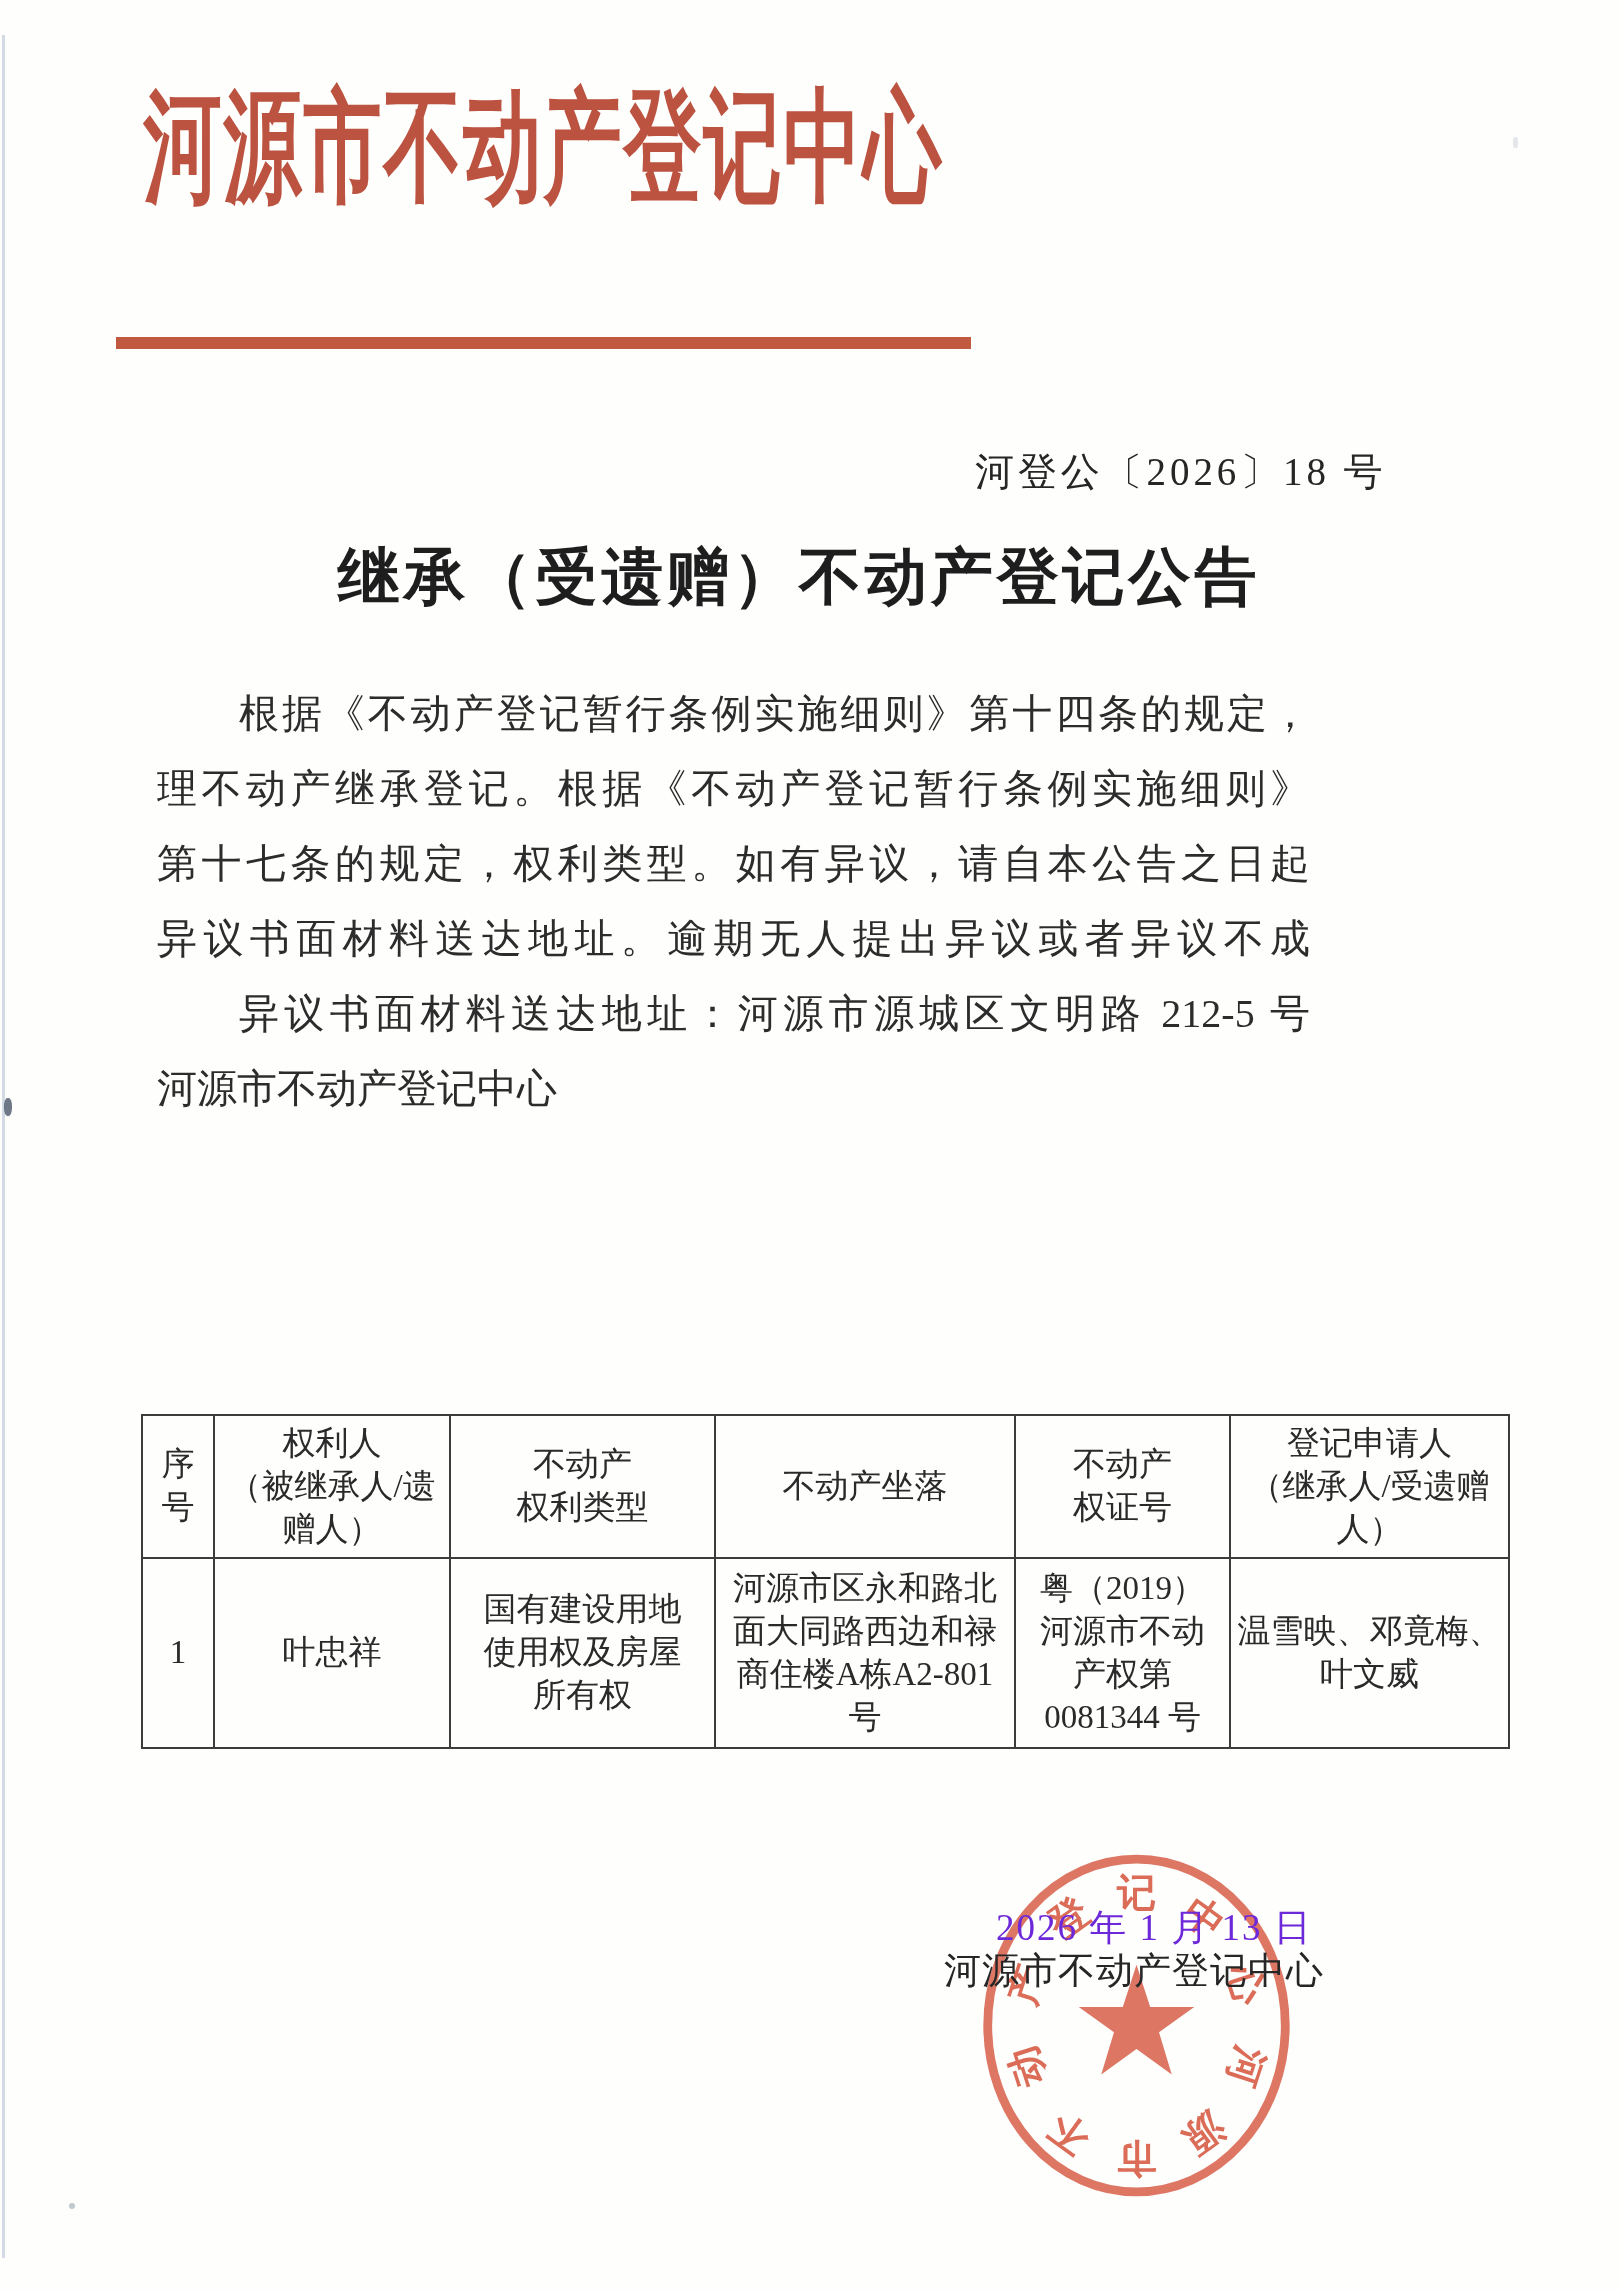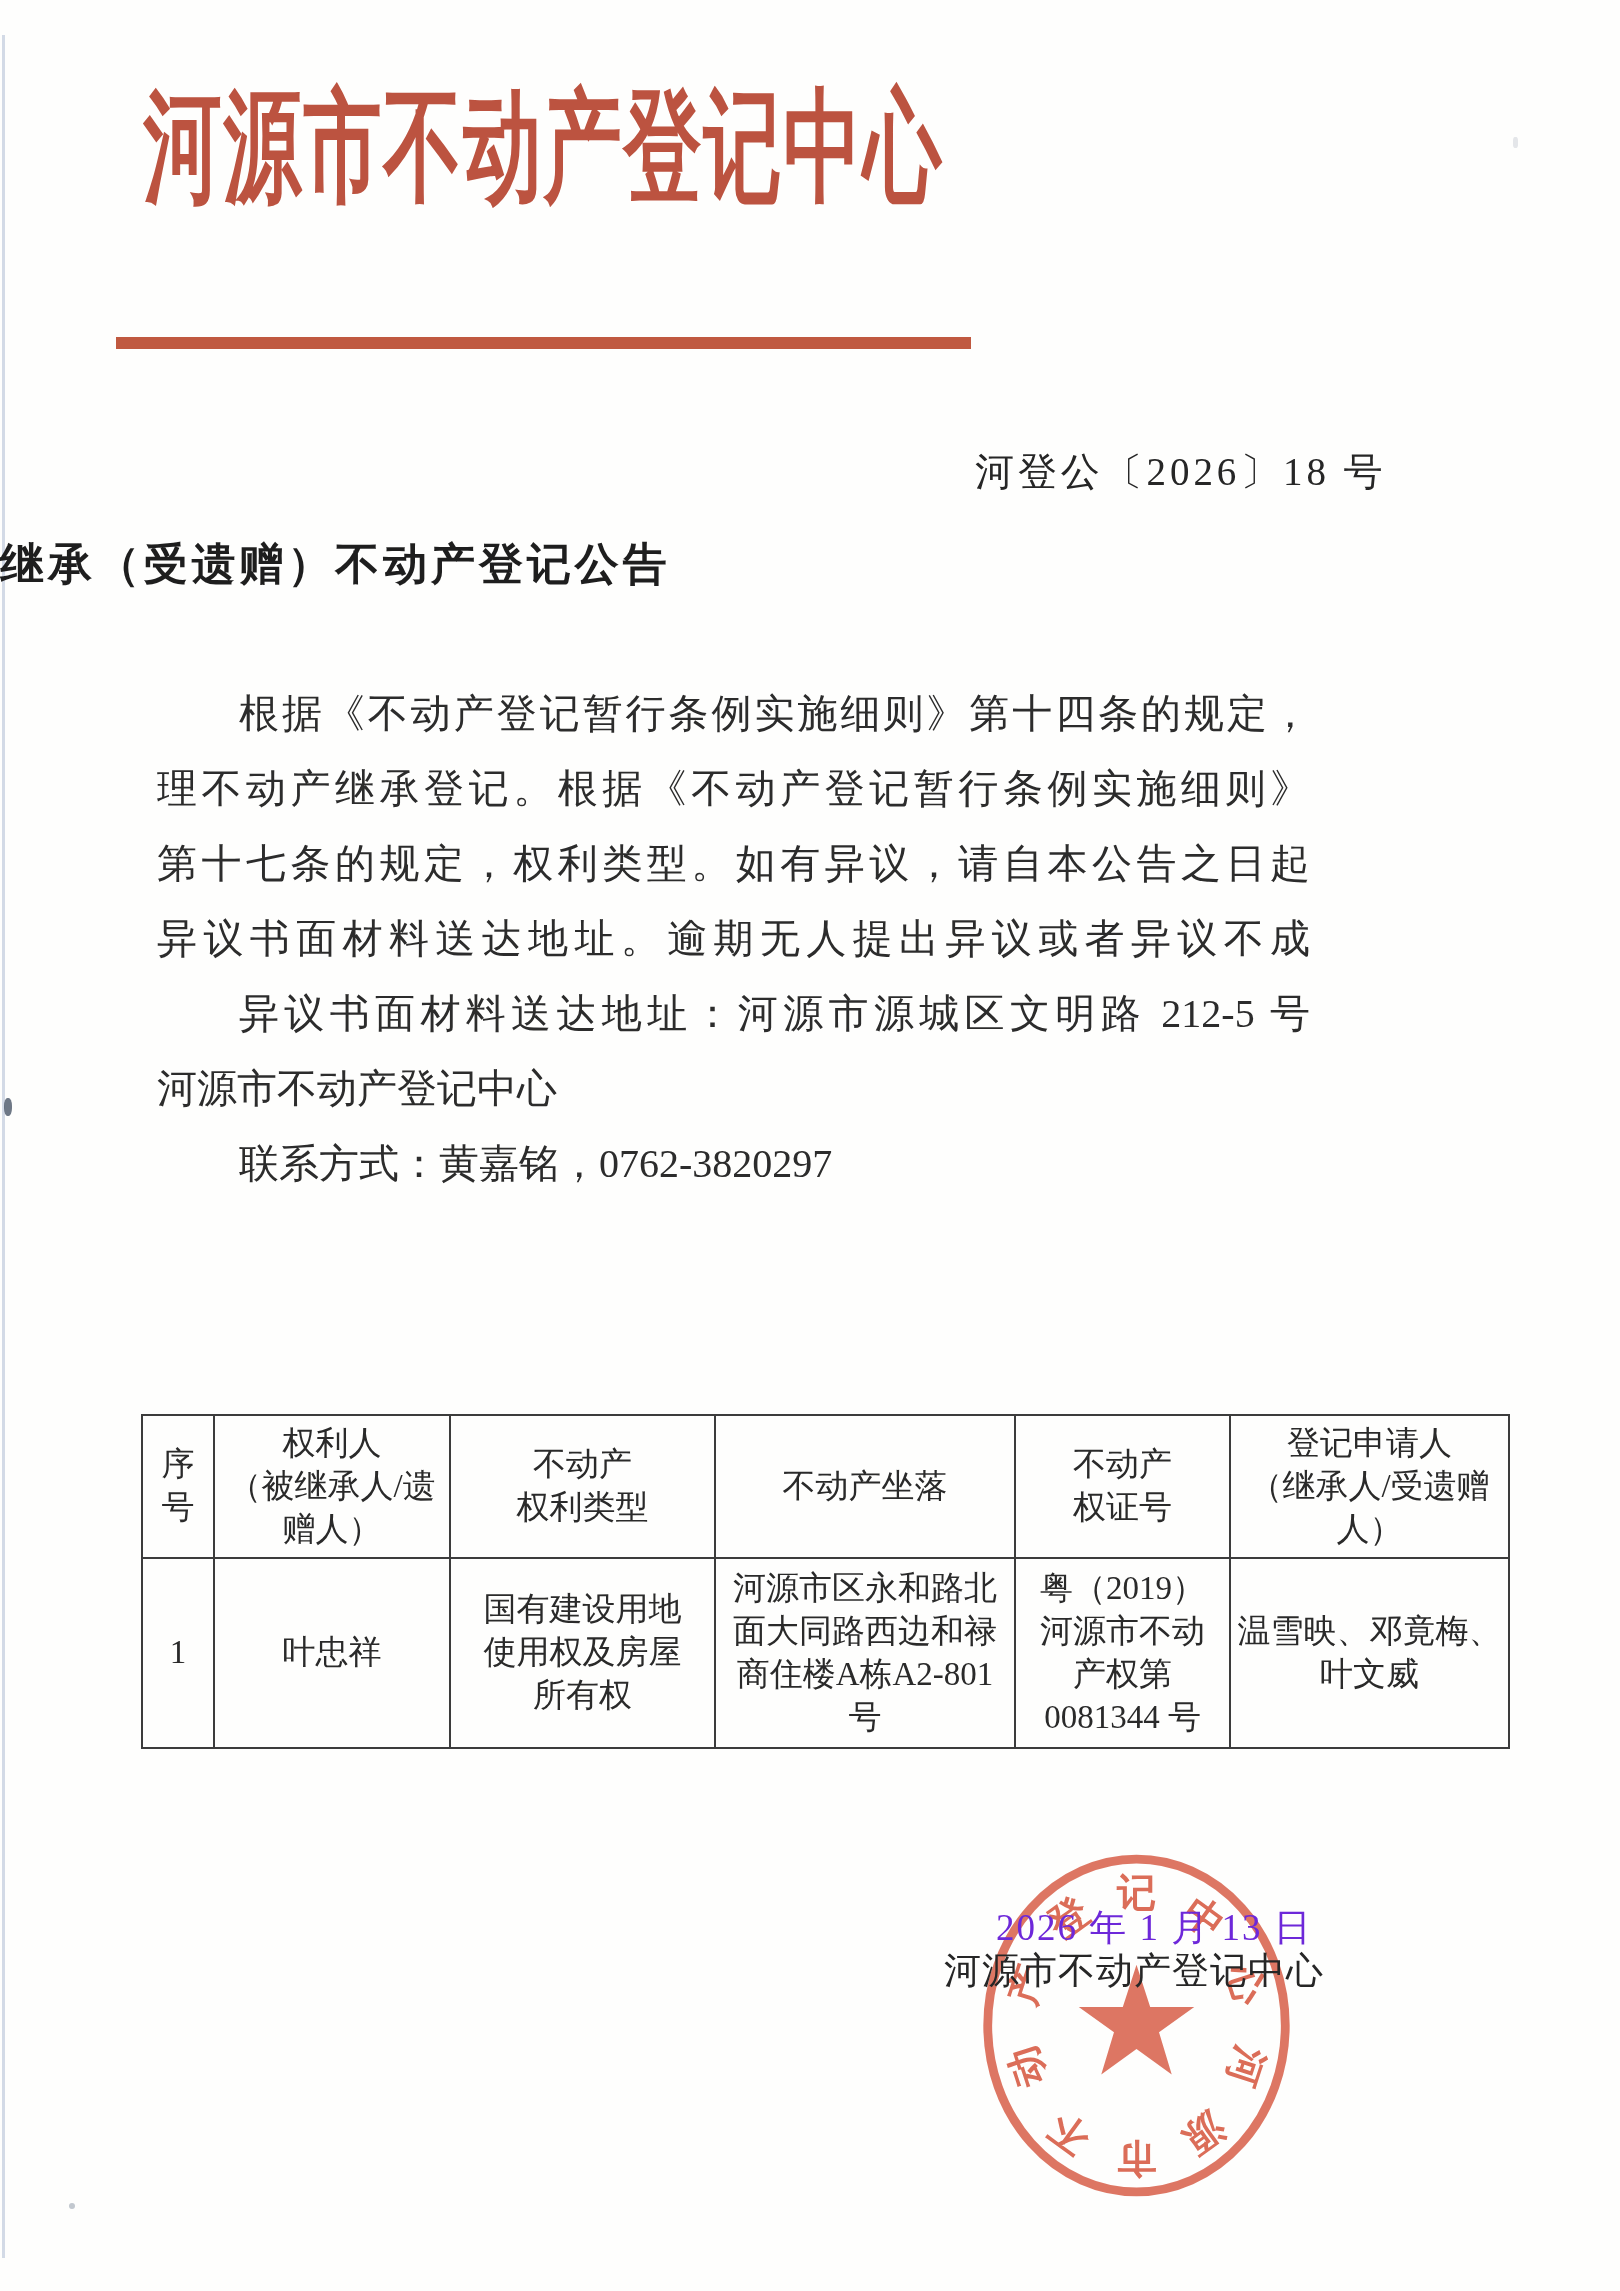--- a/index.html
+++ b/index.html
@@ -33,22 +33,22 @@
     white-space:nowrap;
   }
   .red-bar{left:116px;top:337px;width:855px;height:11.8px;background:var(--bar-red);}
 
   .doc-number{
     left:975px;top:421px;
     font-size:39px;letter-spacing:3.9px;color:#262626;white-space:nowrap;margin-top:24px;
   }
 
   .notice-title{
-    left:0;top:535px;width:1598px;
-    font-size:44px;font-weight:bold;letter-spacing:3.9px;color:#1e1e1e;
+    left:0;top:535px;width:1598px;text-align:center;
+    font-size:62px;font-weight:bold;letter-spacing:3.9px;color:#1e1e1e;
     white-space:nowrap;
   }
 
   
   .body-text{
     left:157px;top:676px;width:1153px;
     font-size:40px;line-height:75px;color:var(--ink);
   }
   .body-text .line{width:1153px;}
   .j{text-align:justify;text-align-last:justify;}
@@ -95,21 +95,20 @@
 
 <div class="abs notice-title">继承（受遗赠）不动产登记公告</div>
 
 <div class="abs body-text">
   <div class="line j ind">根据《不动产登记暂行条例实施细则》第十四条的规定，</div>
   <div class="line j">理不动产继承登记。根据《不动产登记暂行条例实施细则》</div>
   <div class="line j">第十七条的规定，权利类型。如有异议，请自本公告之日起</div>
   <div class="line j">异议书面材料送达地址。逾期无人提出异议或者异议不成</div>
   <div class="line j ind">异议书面材料送达地址：河源市源城区文明路 212-5 号</div>
   <div class="line">河源市不动产登记中心</div>
-  <div class="line ind">联系方式：黄嘉铭，0762-3820297</div>
 </div>
 
 <table class="notice-table">
   <colgroup>
     <col style="width:72px">
       <col style="width:236px">
       <col style="width:265px">
     <col style="width:300px">
       <col style="width:215px">
       <col style="width:279px">

